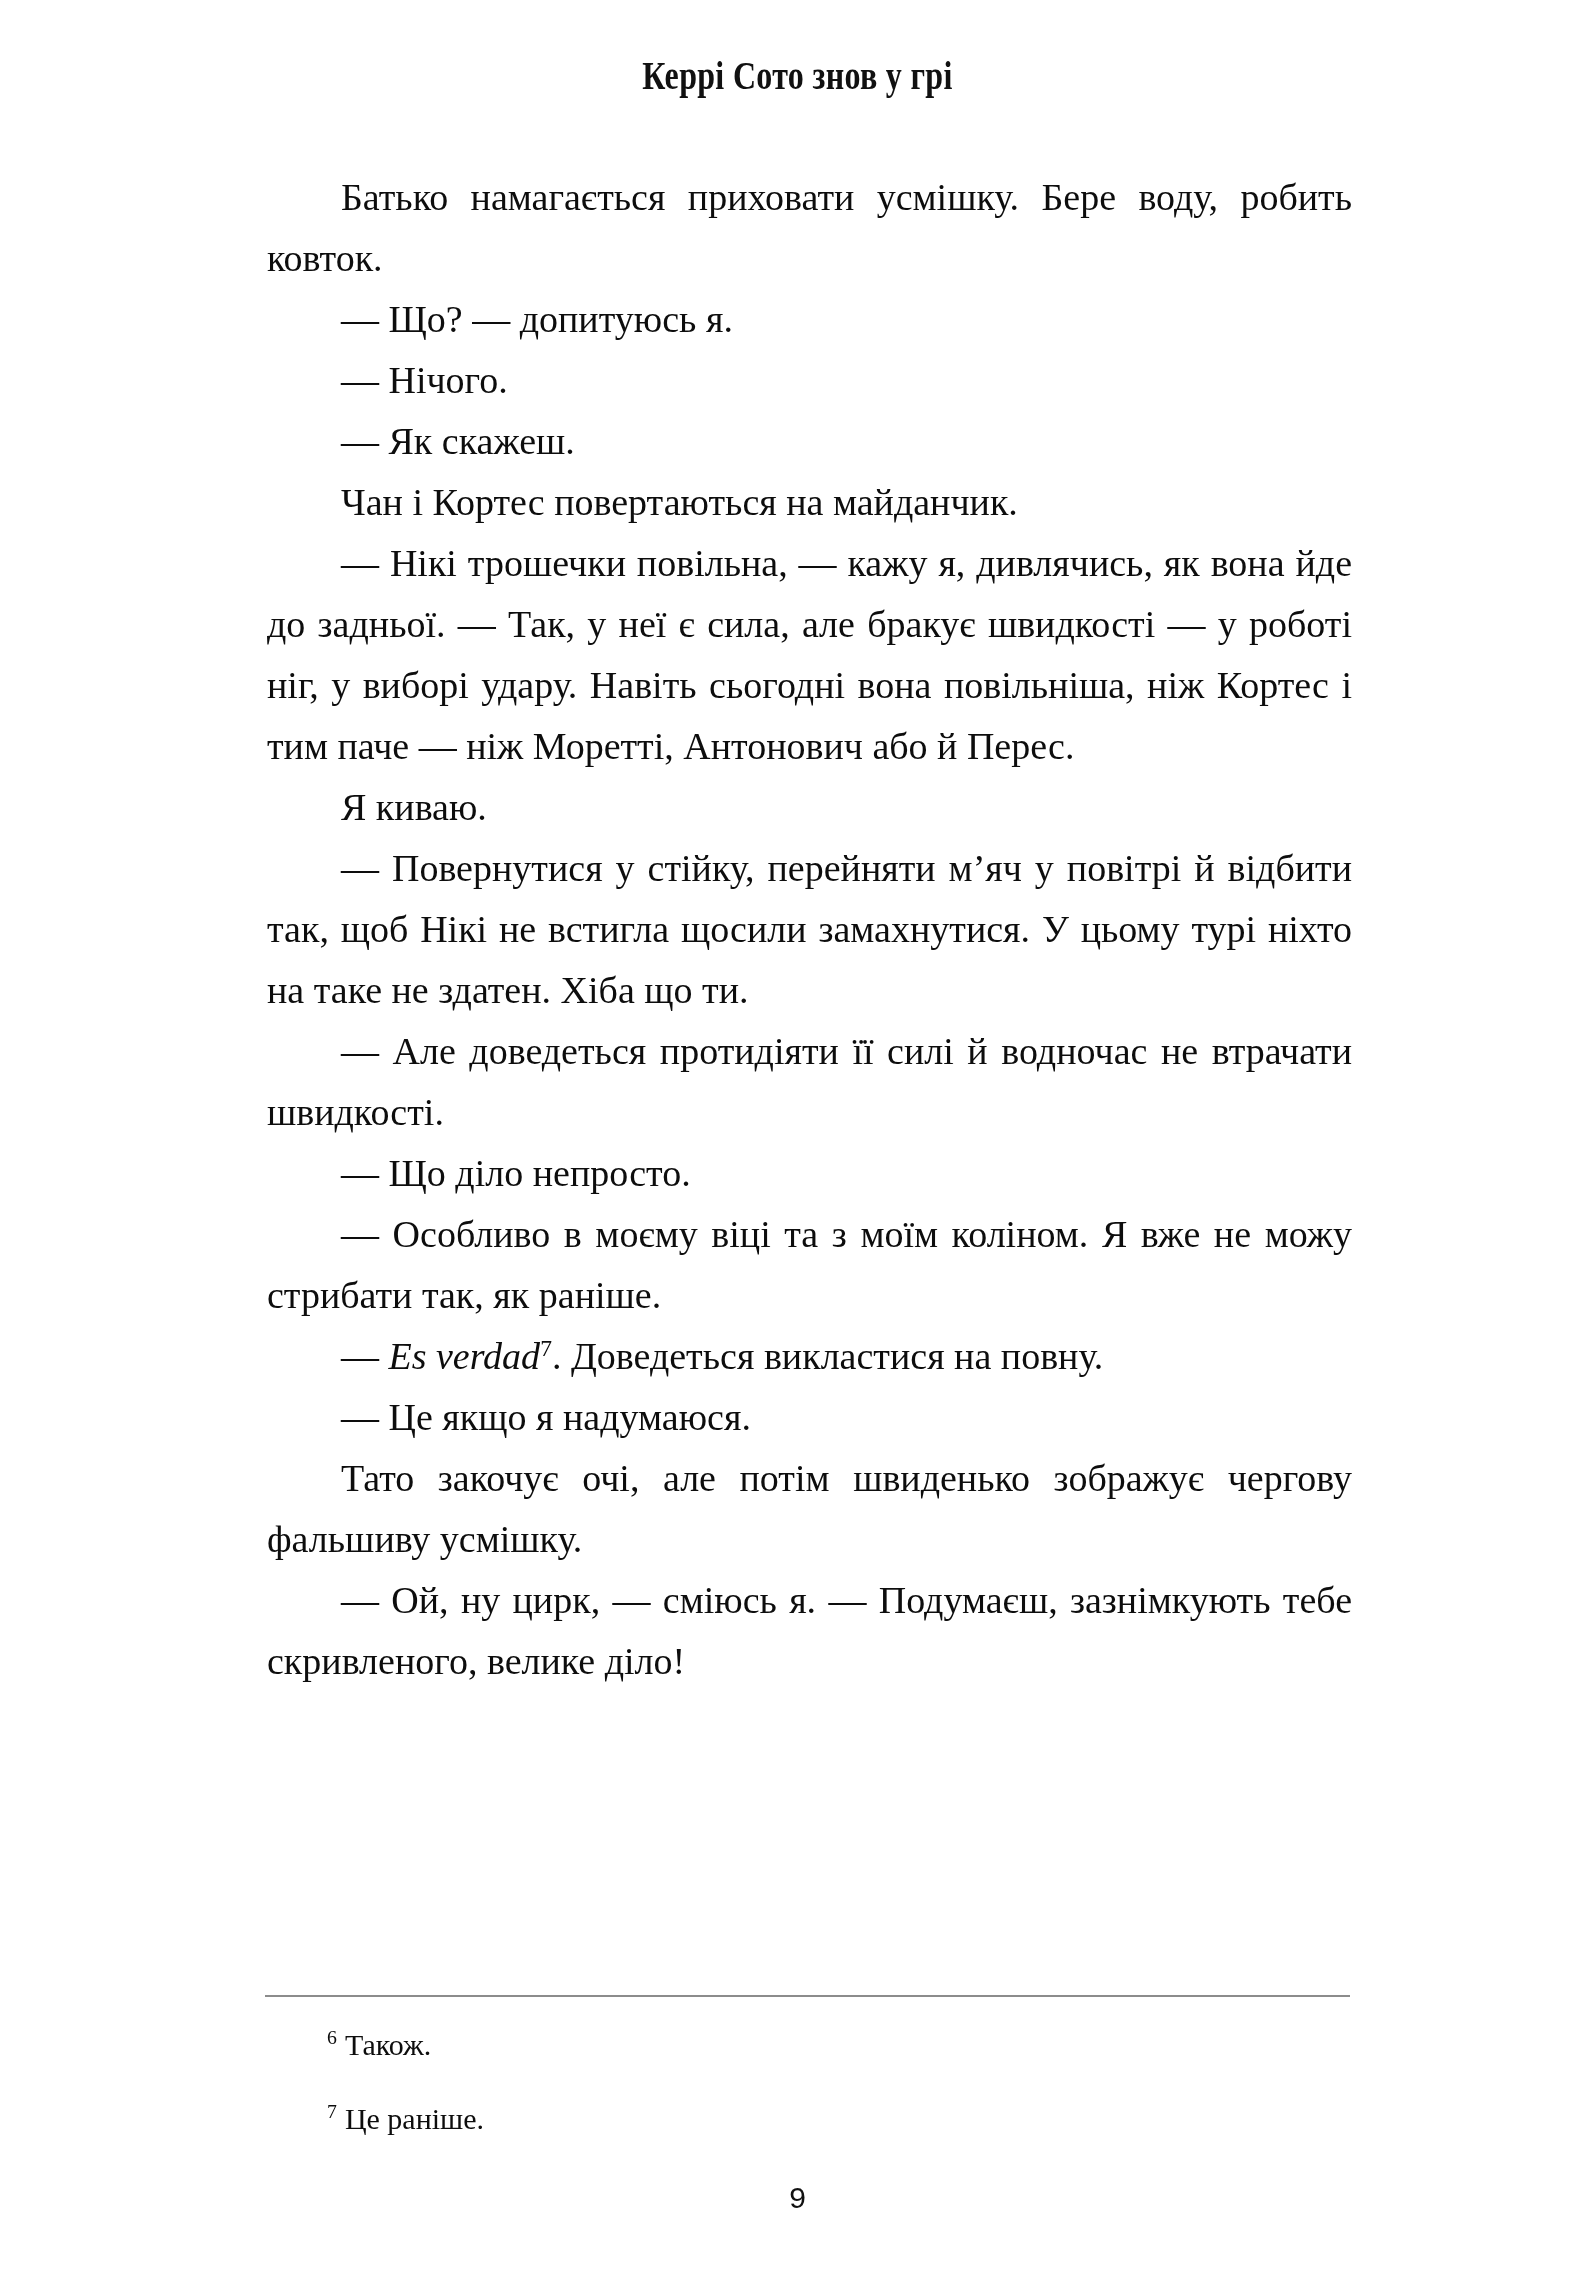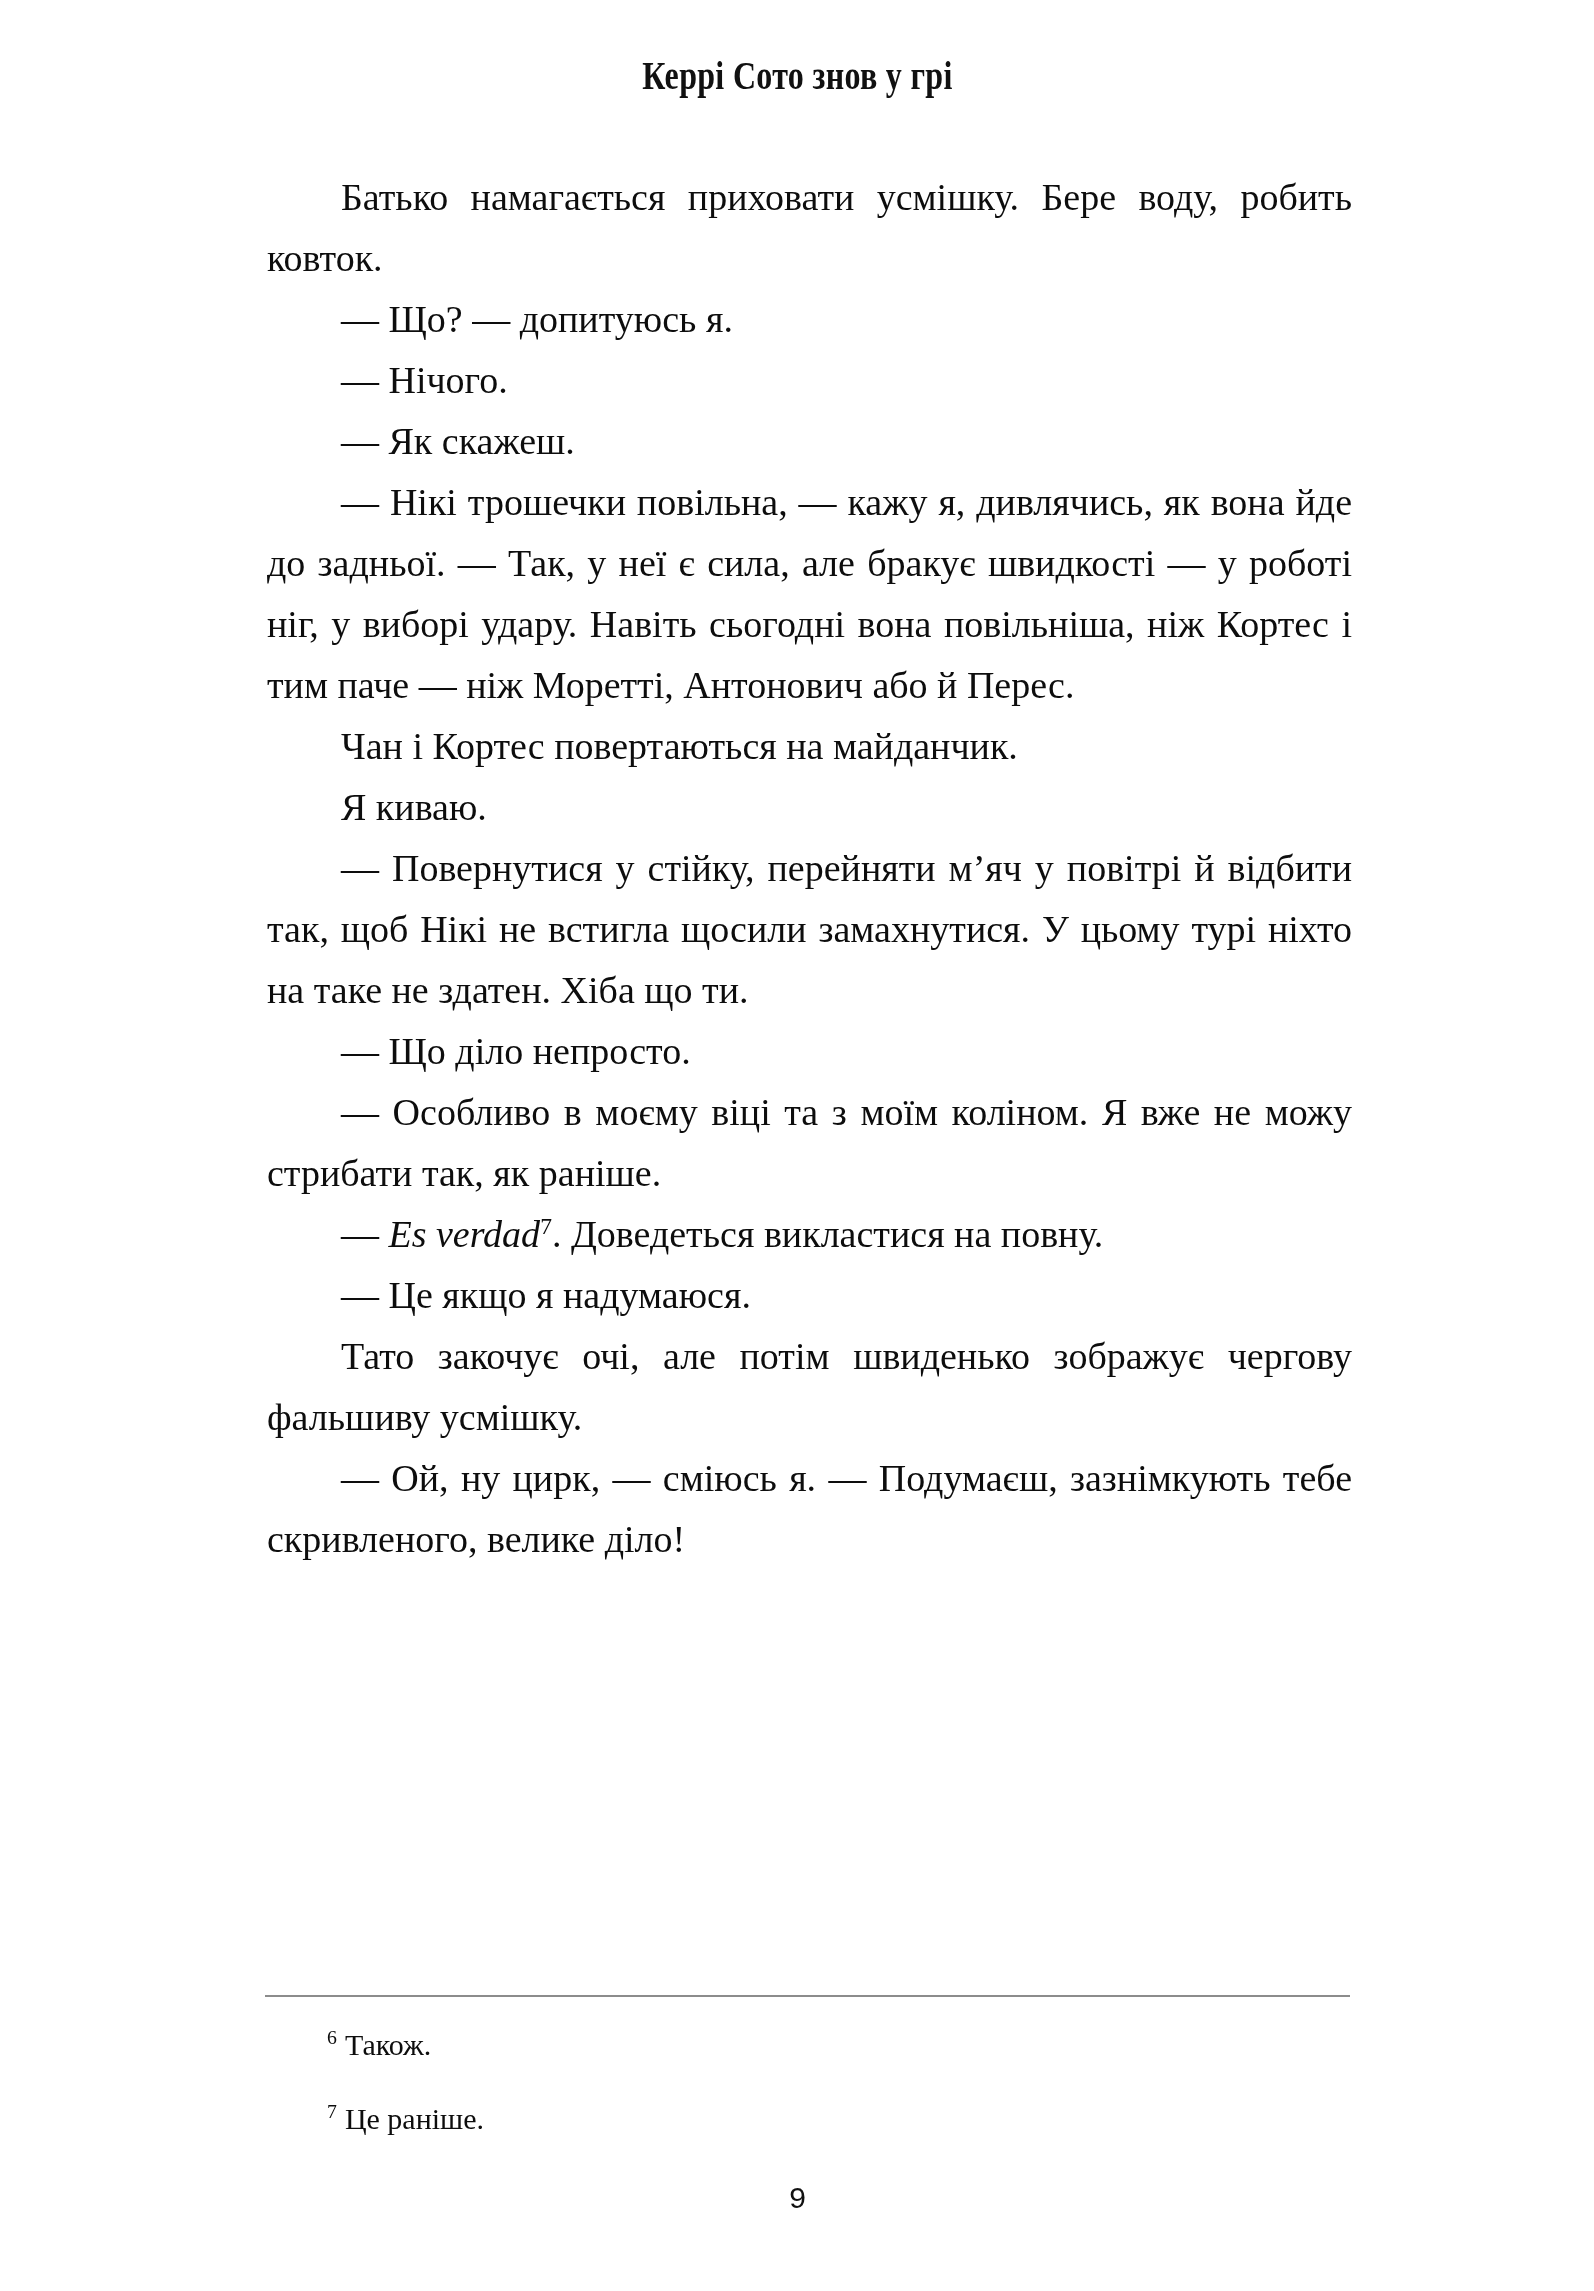--- a/index.html
+++ b/index.html
@@ -119,26 +119,27 @@
 
 <div class="page">
 
   <div class="running-head">Керрі Сото знов у грі</div>
 
   <div class="text-column">
     <p>Батько намагається приховати усмішку. Бере воду, робить ковток.</p>
     <p>— Що? — допитуюсь я.</p>
     <p>— Нічого.</p>
     <p>— Як скажеш.</p>
+    <p>Чан і Кортес повертаються на майданчик.</p>
     <p>— Нікі трошечки повільна, — кажу я, дивлячись, як вона йде до задньої. — Так, у неї є сила, але бракує швидкості — у роботі ніг, у виборі удару. Навіть сьогодні вона повільніша, ніж Кортес і тим паче — ніж Моретті, Антонович або й Перес.</p>
-    <p>Чан і Кортес повертаються на майданчик.</p>
 
 
     <p>Я киваю.</p>
     <p>— Повернутися у стійку, перейняти м’яч у повітрі й відбити так, щоб Нікі не встигла щосили замахнутися. У цьому турі ніхто на таке не здатен. Хіба що ти.</p>
+    <p>— Але доведеться протидіяти її силі й водночас не втрачати швидкості.</p>
     <p>— Що діло непросто.</p>
     <p>— Особливо в моєму віці та з моїм коліном. Я вже не можу стрибати так, як раніше.</p>
 
     <p>— <span class="sp-italic">Es verdad</span><sup class="fn-ref">7</sup>. Доведеться викластися на повну.</p>
 
     <p>— Це якщо я надумаюся.</p>
     <p>Тато закочує очі, але потім швиденько зображує чергову фальшиву усмішку.</p>
     <p>— Ой, ну цирк, — сміюсь я. — Подумаєш, зазнімкують тебе скривленого, велике діло!</p>
   </div>
 

